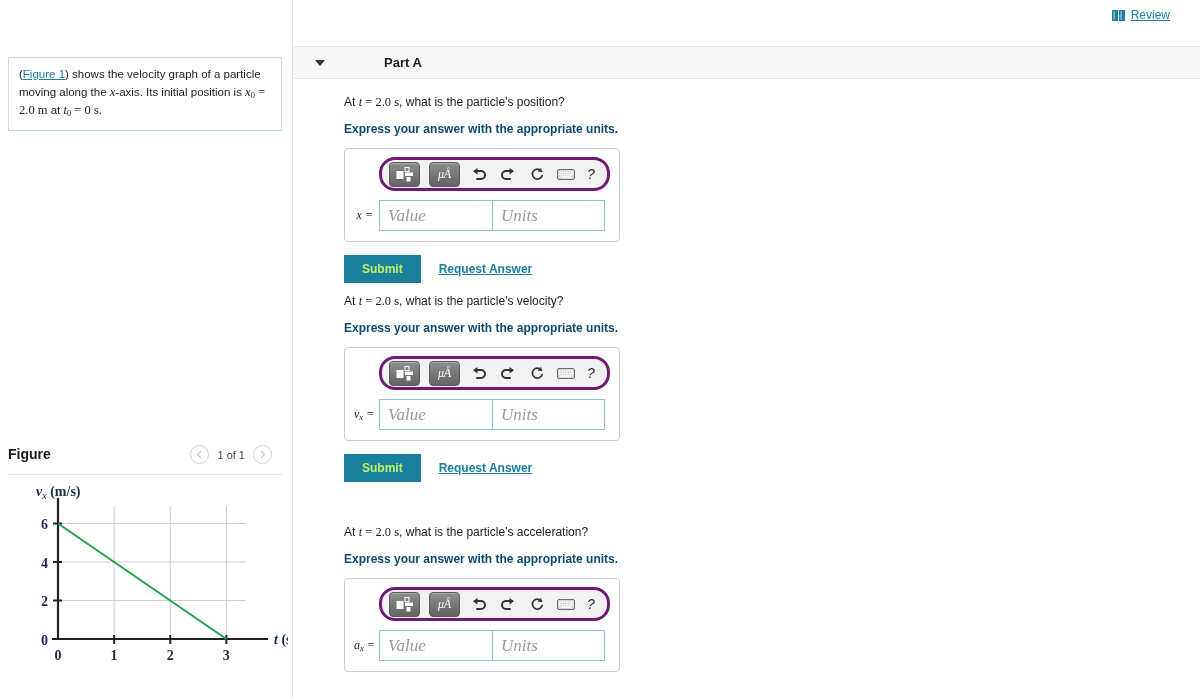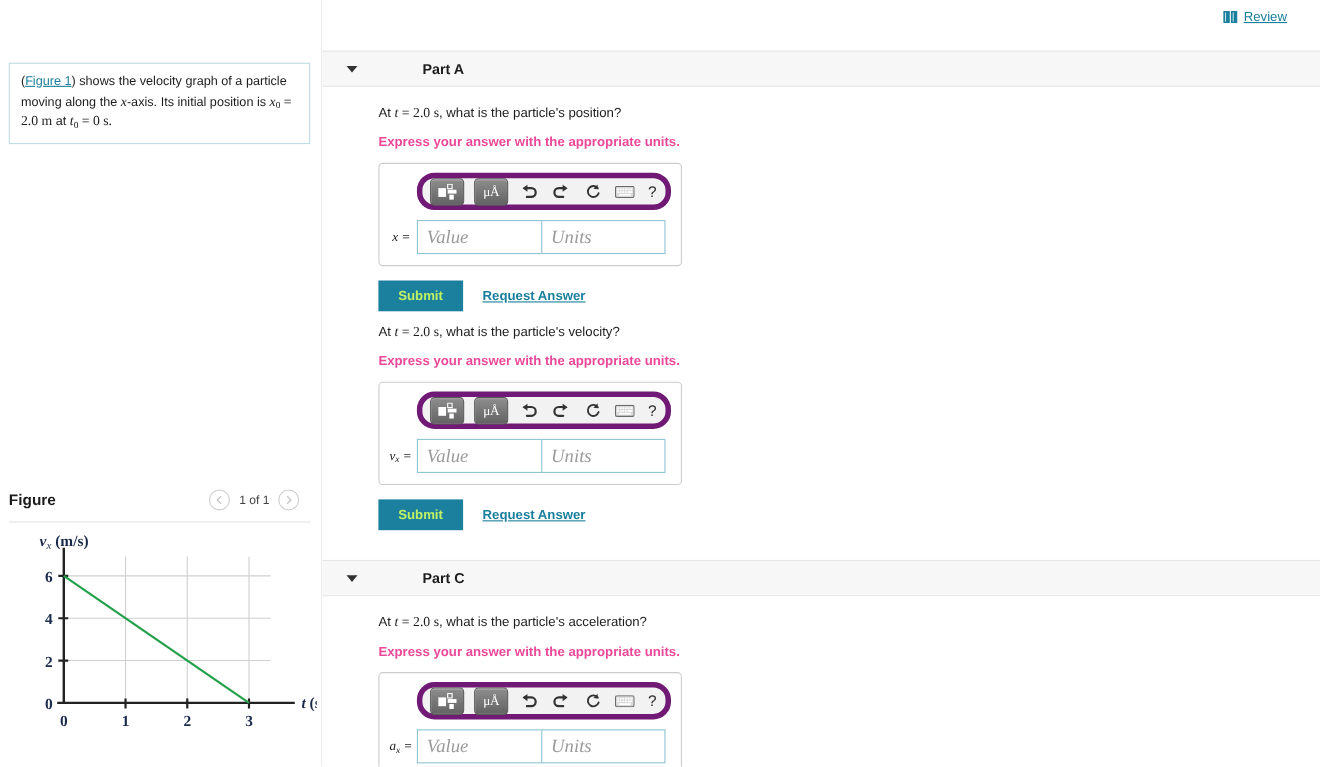--- a/index.html
+++ b/index.html
@@ -97,38 +97,39 @@
     border-left: 5px solid transparent;
     border-right: 5px solid transparent;
     border-top: 6px solid #333;
     margin-right: 17px;
     cursor: pointer;
   }
   .part-label { font-size: 13px; font-weight: bold; color: #1c1c1c; margin-left: 42px; }
 
   .part-body { position: relative; padding: 16px 0 0 51px; }
   .q-text { font-size: 12px; color: #1c1c1c; margin-bottom: 12px; }
-  .q-instruct { font-size: 12px; font-weight: bold; color: #ec4899; margin-bottom: 12px; }
+  .q-instruct { font-size: 12px; font-weight: bold; color: #0c4a6e; margin-bottom: 12px; }
 
   
   .answer-box {
     border: 1px solid #ccc; border-radius: 4px;
     background: #fff;
     width: 276px;
     padding: 8px 9px 10px 9px;
   }
   .toolbar {
     background: #f2f2f2;
-    border: 5px solid #701a75;
+    border: 3px solid #701a75;
     border-radius: 16px;
     height: 34px;
     margin-left: 25px;
     display: flex; align-items: center;
     padding: 0 7px;
     gap: 9px;
+    font-style: italic;
   }
   .tb-btn {
     width: 31px; height: 25px; border-radius: 4px;
     background: linear-gradient(#8d8d8d, #636363);
     border: 1px solid #5a5a5a;
     display: flex; align-items: center; justify-content: center;
     cursor: pointer;
     box-shadow: inset 0 1px 0 rgba(255,255,255,.25);
   }
   .tb-btn .mua {
@@ -390,24 +391,20 @@
         </div>
 
         <div class="btn-row">
           <button class="submit-btn">Submit</button>
           <span class="request-link">Request Answer</span>
         </div>
       </div>
     </div>
 
     <div class="part" id="part-2" style="top:509px;">
-      <div class="part-header">
-        <div class="caret"></div>
-        <span class="part-label">Part C</span>
-      </div>
       <div class="part-body">
         <div class="q-text"><span>At </span><span class="mi">t</span><span class="mn"> = 2.0 s</span><span>, what is the particle's acceleration?</span></div>
         <div class="q-instruct">Express your answer with the appropriate units.</div>
 
         <div class="answer-box">
           <div class="toolbar">
             <div class="tb-btn">
               <svg width="18" height="15" viewBox="0 0 18 15">
                 <rect x="0.5" y="4" width="7" height="8" fill="#fff"></rect>
                 <rect x="9" y="0.5" width="4" height="4" fill="none" stroke="#fff" stroke-width="1"></rect>

